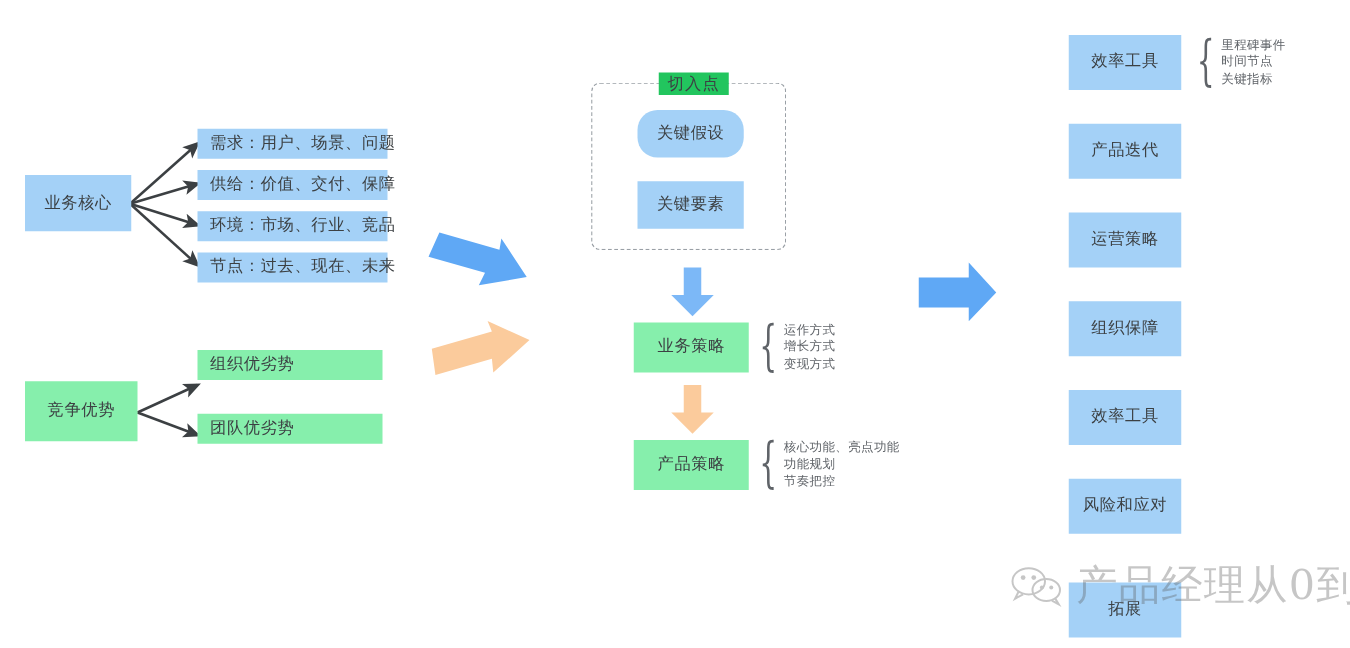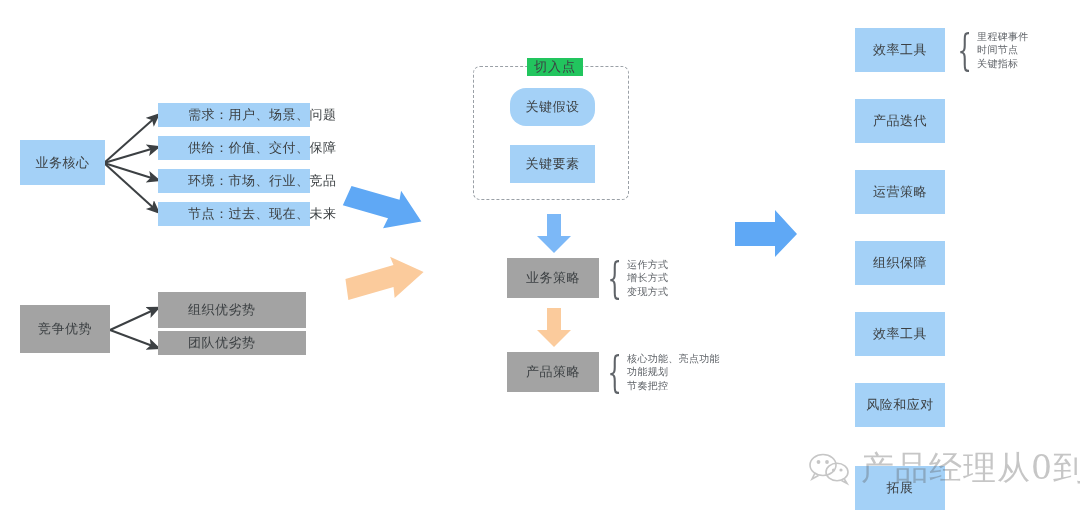--- a/index.html
+++ b/index.html
@@ -26,25 +26,25 @@
     color: #3c4043;
     font-size: 13px;
     line-height: 1.2;
     letter-spacing: 0.5px;
     white-space: nowrap;
   }
   .blue {
     background: #a4d1f7;
   }
   .orange {
-    background: #a3a3a3;
+    background: #86efac;
   }
   .bar {
     justify-content: flex-start;
-    padding-left: 30px;
+    padding-left: 10px;
   }
   .dashed-group {
     position: absolute;
     box-sizing: border-box;
     border: 1.6px dashed #9aa0a6;
     border-radius: 7px;
   }
   .group-title {
     position: absolute;
     background: #22c55e;
@@ -160,21 +160,21 @@
     <span>环境：市场、行业、竞品</span>
   </div>
   <div class="box blue bar" style="left:158px; top:202px; width:152px; height:24px;">
     <span>节点：过去、现在、未来</span>
   </div>
 
   <div class="box orange" style="left:20px; top:305px; width:90px; height:48px;">
     <span>竞争优势</span>
   </div>
 
-  <div class="box orange bar" style="left:158px; top:292px; width:148px; height:36px;">
+  <div class="box orange bar" style="left:158px; top:280px; width:148px; height:24px;">
     <span>组织优劣势</span>
   </div>
   <div class="box orange bar" style="left:158px; top:331px; width:148px; height:24px;">
     <span>团队优劣势</span>
   </div>
 
   <div class="dashed-group" style="left:473px; top:66px; width:156px; height:134px;">
   </div>
   <div class="group-title" style="left:527px; top:58px;">切入点</div>
 

